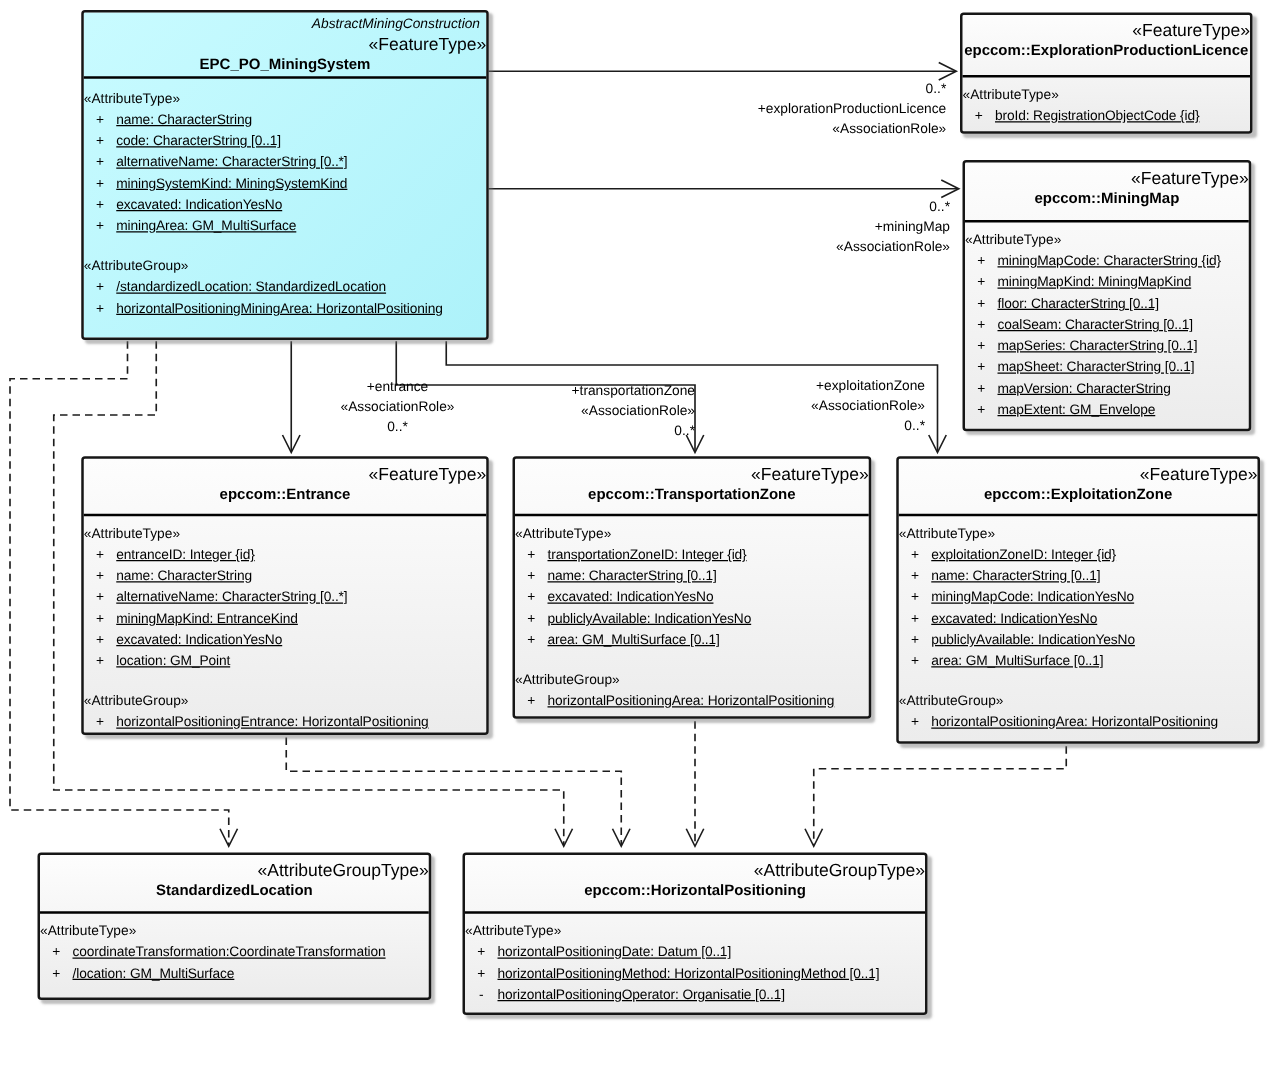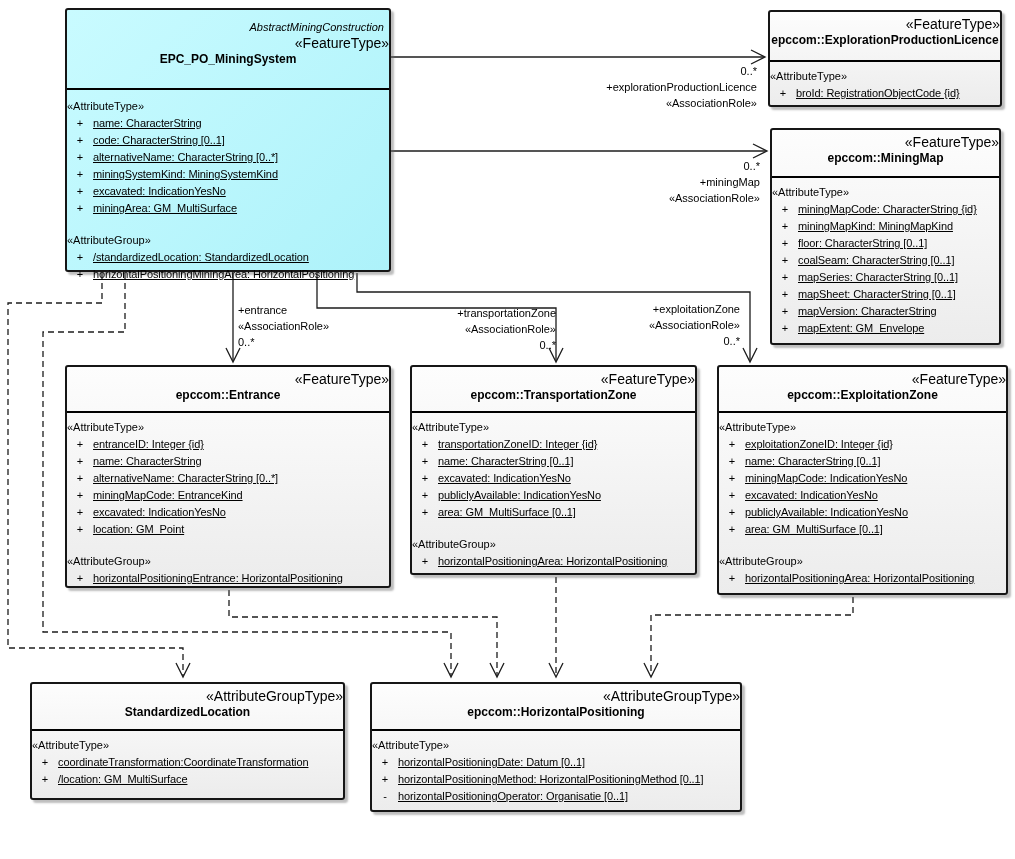--- a/index.html
+++ b/index.html
@@ -19,21 +19,21 @@
   .cname { font-weight:bold; font-size:12px; line-height:15px; margin-top:2px; }
   .body { position:relative; padding-top:6px; }
   .sect { line-height:17px; white-space:nowrap; }
   .sect.gap { margin-top:15px; }
   .attr { line-height:17px; white-space:nowrap;text-decoration:underline; }
   .vis { display:inline-block; width:14px; text-align:center; margin-left:6px; }
   .atxt { padding-left:6px; letter-spacing:-0.1px; }
 
   .edge-label { position:absolute; font-size:11px; line-height:16px; white-space:nowrap; color:#000; }
   .edge-label.right { text-align:right; }
-  .edge-label.left  { text-align:left; }
+  .edge-label.left  { text-align:center; }
 </style>
 </head>
 <body>
 
 <div class="canvas">
 
   <svg class="wires">
     <g>
       <path d="M391 57 H764"></path>
       <path d="M751 50 L765 57 L751 64"></path>
@@ -70,21 +70,21 @@
       <path class="dash" d="M556 577 V676"></path>
       <path d="M549 663 L556 677 L563 663"></path>
     </g>
     <g>
       <path class="dash" d="M853 597 V615 H651 V676"></path>
       <path d="M644 663 L651 677 L658 663"></path>
     </g>
   </svg>
 
   <div class="uml-box cyan" style="left:65px;top:8px;width:326px;height:264px;">
-    <div class="hdr" style="height:80px;padding-top:10px;">
+    <div class="hdr" style="height:53px;padding-top:2px;">
       <div class="abstract">AbstractMiningConstruction</div>
       <div class="stereo">«FeatureType»</div>
       <div class="cname">EPC_PO_MiningSystem</div>
     </div>
     <div class="body" style="padding-top:8px;">
         <div class="sect">«AttributeType»</div>
         <div class="attr"><span class="vis">+</span><span class="atxt">name: CharacterString</span></div>
         <div class="attr"><span class="vis">+</span><span class="atxt">code: CharacterString [0..1]</span></div>
         <div class="attr"><span class="vis">+</span><span class="atxt">alternativeName: CharacterString [0..*]</span></div>
         <div class="attr"><span class="vis">+</span><span class="atxt">miningSystemKind: MiningSystemKind</span></div>
@@ -128,21 +128,21 @@
   <div class="uml-box" style="left:65px;top:365px;width:326px;height:223px;">
     <div class="hdr" style="height:46px;">
       <div class="stereo">«FeatureType»</div>
       <div class="cname">epccom::Entrance</div>
     </div>
     <div class="body">
         <div class="sect">«AttributeType»</div>
         <div class="attr"><span class="vis">+</span><span class="atxt">entranceID: Integer {id}</span></div>
         <div class="attr"><span class="vis">+</span><span class="atxt">name: CharacterString</span></div>
         <div class="attr"><span class="vis">+</span><span class="atxt">alternativeName: CharacterString [0..*]</span></div>
-        <div class="attr"><span class="vis">+</span><span class="atxt">miningMapCode: EntranceKind</span></div>
+        <div class="attr"><span class="vis">+</span><span class="atxt">miningMapKind: EntranceKind</span></div>
         <div class="attr"><span class="vis">+</span><span class="atxt">excavated: IndicationYesNo</span></div>
         <div class="attr"><span class="vis">+</span><span class="atxt">location: GM_Point</span></div>
         <div class="sect gap">«AttributeGroup»</div>
         <div class="attr"><span class="vis">+</span><span class="atxt">horizontalPositioningEntrance: HorizontalPositioning</span></div>
       </div>
   </div>
 
   <div class="uml-box" style="left:410px;top:365px;width:287px;height:210px;">
     <div class="hdr" style="height:46px;">
       <div class="stereo">«FeatureType»</div>

